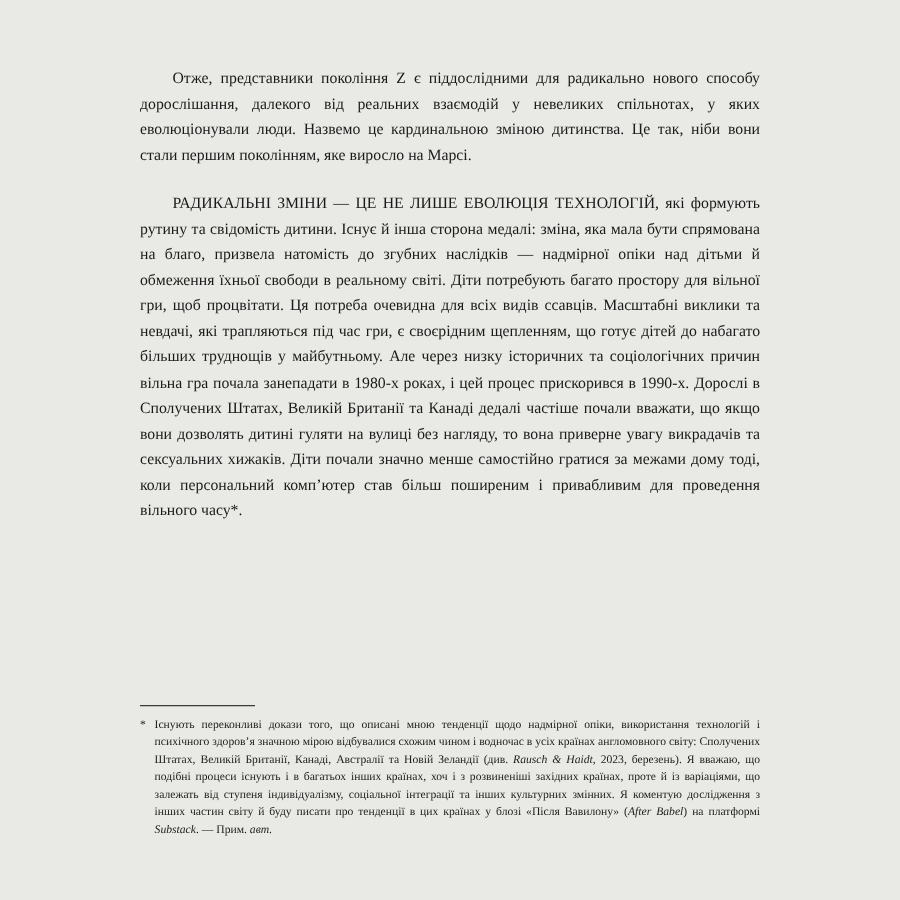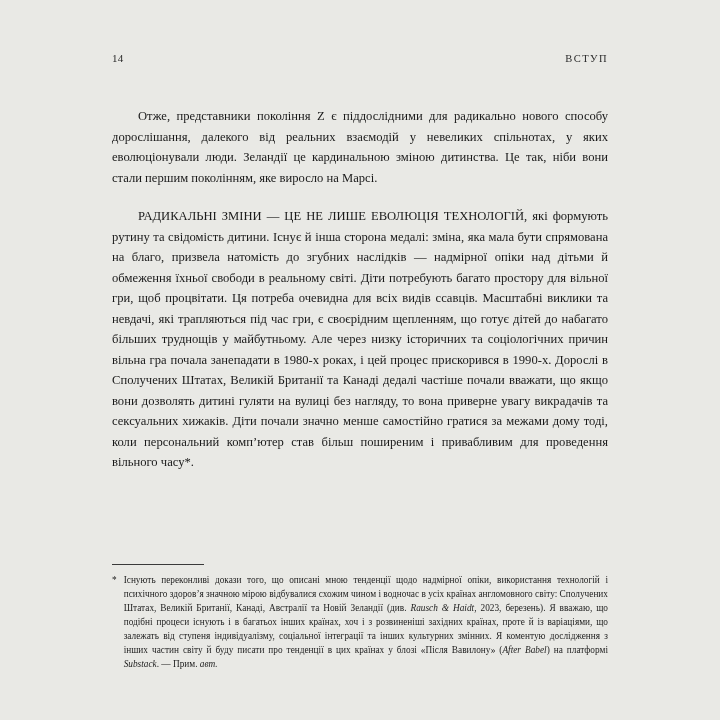--- a/index.html
+++ b/index.html
@@ -78,27 +78,23 @@
     flex: 1 1 auto;
   }
   .fn-text i {
   }
 </style>
 </head>
 <body>
 
 <div class="page">
 
-  <div class="running-head">
-    <span class="folio">14</span>
-    <span class="head-title">ВСТУП</span>
-  </div>
 
   <div class="body-text">
-    <p>Отже, представники покоління Z є піддослідними для радикально нового способу дорослішання, далекого від реальних взаємодій у невеликих спільнотах, у яких еволюціонували люди. Зеландії це кардинальною зміною дитинства. Це так, ніби вони стали першим поколінням, яке виросло на Марсі.</p>
+    <p>Отже, представники покоління Z є піддослідними для радикально нового способу дорослішання, далекого від реальних взаємодій у невеликих спільнотах, у яких еволюціонували люди. Назвемо це кардинальною зміною дитинства. Це так, ніби вони стали першим поколінням, яке виросло на Марсі.</p>
     <p class="para-gap">РАДИКАЛЬНІ ЗМІНИ — ЦЕ НЕ ЛИШЕ ЕВОЛЮЦІЯ ТЕХНОЛОГІЙ, які формують рутину та свідомість дитини. Існує й інша сторона медалі: зміна, яка мала бути спрямована на благо, призвела натомість до згубних наслідків — надмірної опіки над дітьми й обмеження їхньої свободи в реальному світі. Діти потребують багато простору для вільної гри, щоб процвітати. Ця потреба очевидна для всіх видів ссавців. Масштабні виклики та невдачі, які трапляються під час гри, є своєрідним щепленням, що готує дітей до набагато більших труднощів у майбутньому. Але через низку історичних та соціологічних причин вільна гра почала занепадати в 1980-х роках, і цей процес прискорився в 1990-х. Дорослі в Сполучених Штатах, Великій Британії та Канаді дедалі частіше почали вважати, що якщо вони дозволять дитині гуляти на вулиці без нагляду, то вона приверне увагу викрадачів та сексуальних хижаків. Діти почали значно менше самостійно гратися за межами дому тоді, коли персональний комп’ютер став більш поширеним і привабливим для проведення вільного часу*.</p>
   </div>
 
   <div class="footnote-area">
     <div class="footnote-rule"></div>
     <div class="footnote">
       <span class="fn-marker">*</span>
       <span class="fn-text">
         <span>Існують переконливі докази того, що описані мною тенденції щодо надмірної опіки, використання технологій і психічного здоров’я значною мірою відбувалися схожим чином і водночас в усіх країнах англомовного світу: Сполучених Штатах, Великій Британії, Канаді, Австралії та Новій Зеландії (див. </span><i>Rausch &amp; Haidt</i><span>, 2023, березень). Я вважаю, що подібні процеси існують і в багатьох інших країнах, хоч і з розвиненіші західних країнах, проте й із варіаціями, що залежать від ступеня індивідуалізму, соціальної інтеграції та інших культурних змінних. Я коментую дослідження з інших частин світу й буду писати про тенденції в цих країнах у блозі «Після Вавилону» (</span><i>After Babel</i><span>) на платформі </span><i>Substack</i><span>. — Прим. </span><i>авт.</i>
       </span>

